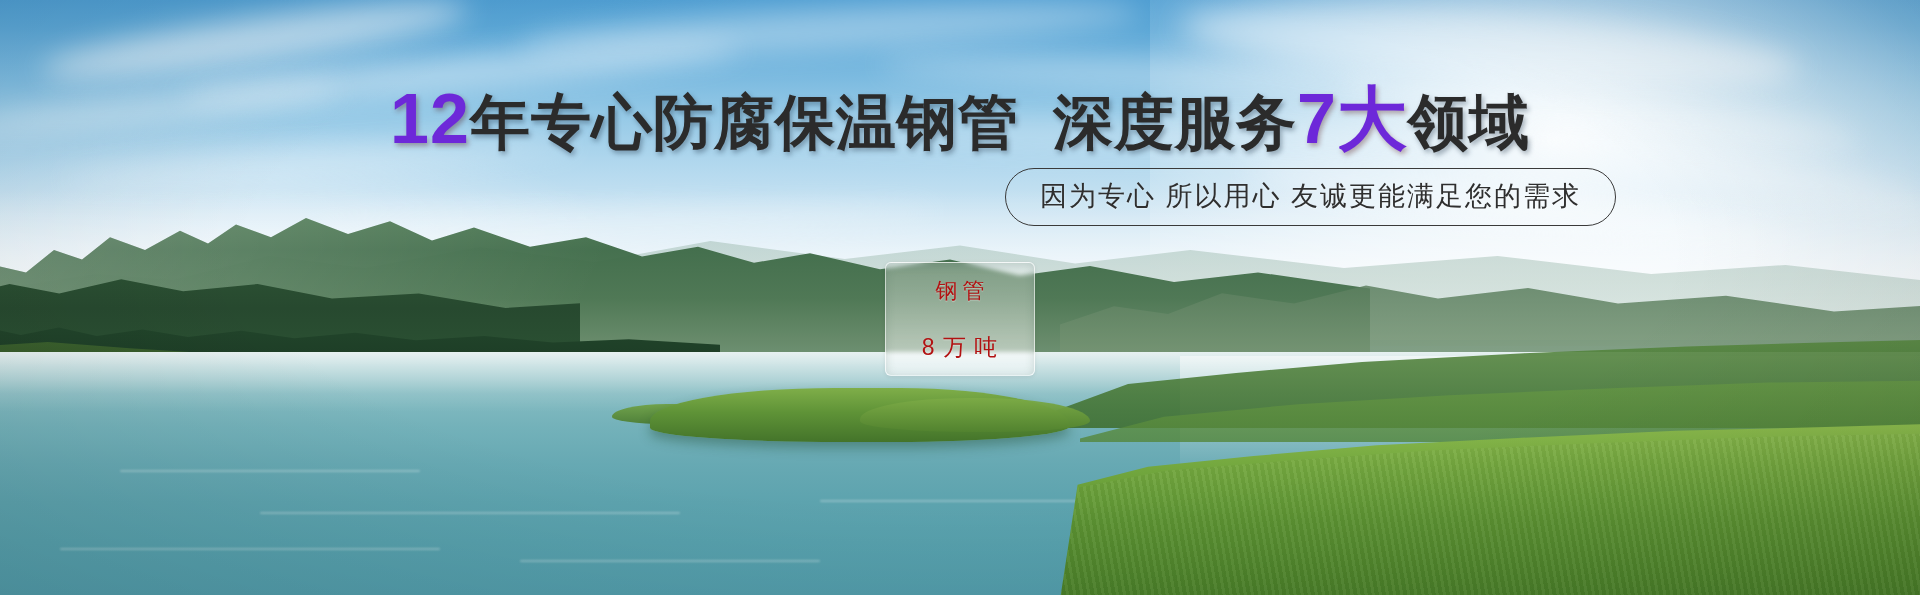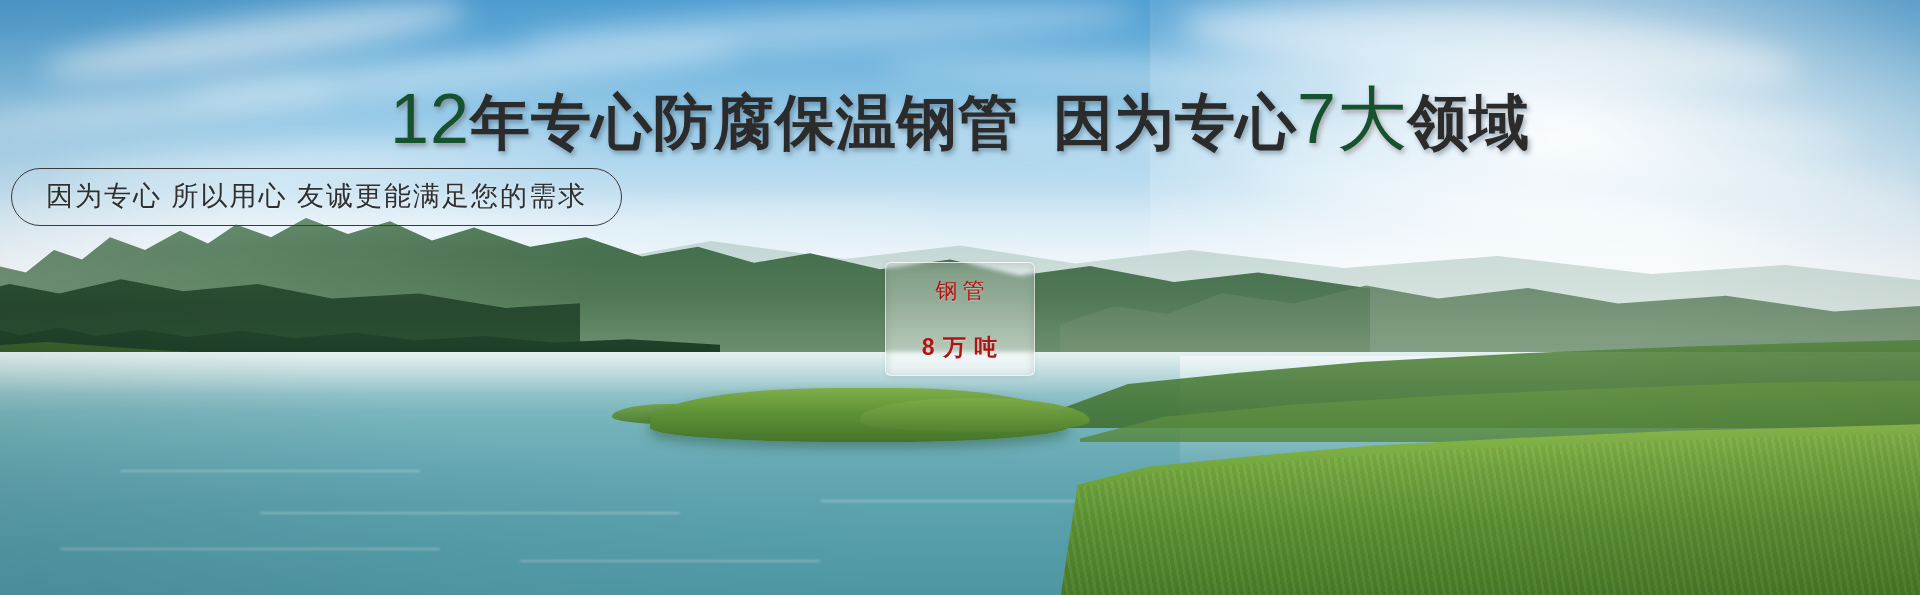--- a/index.html
+++ b/index.html
@@ -181,29 +181,29 @@
     text-align:center;
     font-size:60px;
     font-weight:bold;
     letter-spacing:1px;
     color:#2b2b2b;
     white-space:nowrap;
     text-shadow:2px 3px 5px rgba(40,60,80,.40);
     line-height:1;
   }
   .headline .num{
-    color:#14532d;
+    color:#6d28d9;
     font-size:70px;
-    font-weight:normal;
+    font-weight:bold;
     text-shadow:2px 3px 5px rgba(80,20,20,.35);
   }
   .headline .gap{display:inline-block;width:34px;}
 
   .subtitle-wrap{
-    position:absolute;left:11px;top:168px;width:1616px;text-align:left;
+    position:absolute;left:0;top:168px;width:1616px;text-align:right;
   }
   .subtitle{
     display:inline-block;
     padding:9px 34px 11px;
     border:1.6px solid #3a3a3a;
     border-radius:30px;
     font-size:27px;
     color:#2f2f2f;
     letter-spacing:2px;
     white-space:nowrap;
@@ -226,21 +226,21 @@
     gap:26px;
     backdrop-filter:blur(2px);
   }
   .card-label{
     font-size:22px;color:#b11212;letter-spacing:5px;
     text-indent:5px;font-weight:500;
     text-shadow:0 1px 1px rgba(255,255,255,.4);
   }
   .card-value{
     font-size:23px;color:#b11212;letter-spacing:1px;
-    white-space:nowrap;font-weight:700;
+    white-space:nowrap;font-weight:400;
     text-shadow:0 1px 1px rgba(255,255,255,.4);
   }
   .card-value sup{font-size:13px;vertical-align:super;}
 </style>
 </head>
 <body>
 
 <div class="banner">
 
   <div class="sky"></div>
@@ -283,21 +283,21 @@
   <div class="island-small"></div>
   <div class="island"></div>
   <div class="island2"></div>
   <div class="grass-fg"></div>
   <div class="grass-texture"></div>
   <div class="vignette"></div>
 
   <div class="content">
 
     <div class="headline">
-      <span class="num">12</span><span>年专心防腐保温钢管</span><span class="gap"></span><span>因为专心</span><span class="num">7</span><span class="num">大</span><span>领域</span>
+      <span class="num">12</span><span>年专心防腐保温钢管</span><span class="gap"></span><span>深度服务</span><span class="num">7</span><span class="num">大</span><span>领域</span>
     </div>
 
     <div class="subtitle-wrap">
       <div class="subtitle">因为专心 所以用心 友诚更能满足您的需求</div>
     </div>
 
     <div class="cards">
 
       <div class="card">
         <div class="card-label">钢管</div>

